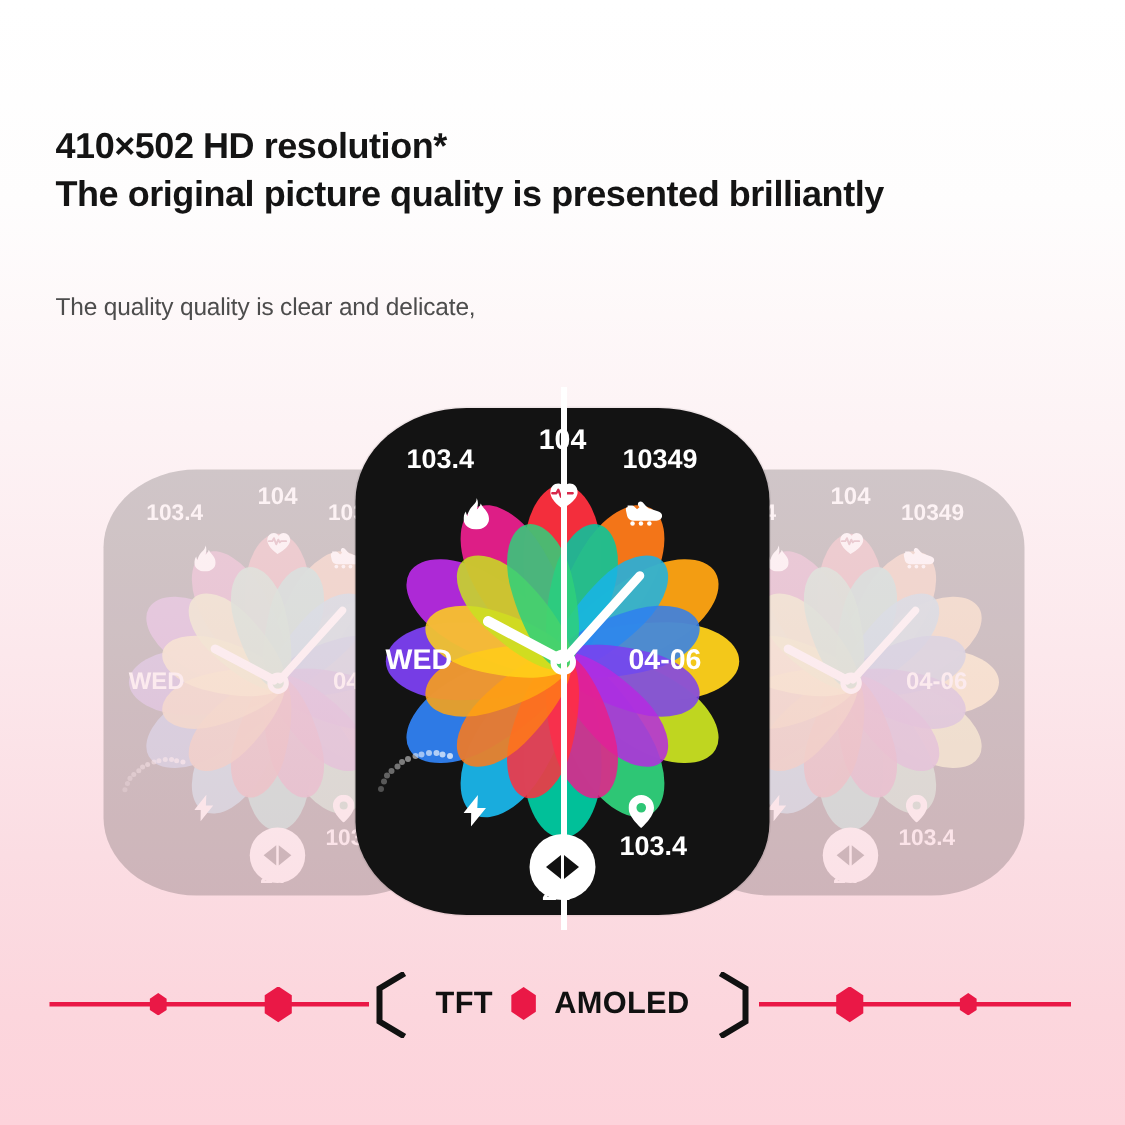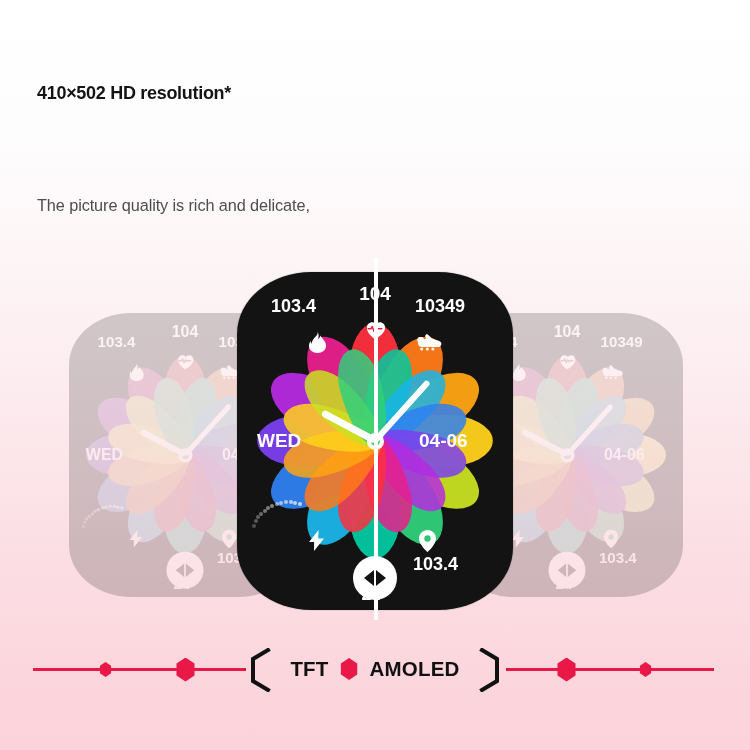--- a/index.html
+++ b/index.html
@@ -8,21 +8,21 @@
     font-family:"Liberation Sans", sans-serif;
     background:linear-gradient(to bottom,
       #ffffff 0%, #fefdfd 18%, #fdf3f5 38%,
       #fce8ec 58%, #fbdde3 76%, #fcd6dd 90%, #fdd3db 100%);
     position:relative;
   }
 
   
   .head-wrap { position:absolute; left:37px; top:82px; width:690px; }
   .h-line {
-    font-size:18px; font-weight:bold; color:#141414;
+    font-size:24px; font-weight:bold; color:#141414;
     letter-spacing:-0.3px; line-height:1.33; white-space:nowrap;
   }
   .sub-wrap { position:absolute; left:37px; top:192px; width:690px; }
   .s-line {
     font-size:16.3px; color:#4d4d4d; line-height:1.62;
     letter-spacing:-0.1px; white-space:nowrap;
   }
 
   
   .stage { position:absolute; left:0; top:258px; width:750px; height:362px; }
@@ -164,24 +164,25 @@
   .hex.mid {
     position:relative; left:auto; top:auto;
     width:19px; height:22px; flex:0 0 auto;
   }
 </style>
 </head>
 <body>
 
 <div class="head-wrap">
   <div class="h-line">410×502 HD resolution*</div>
+  <div class="h-line">The original picture quality is presented brilliantly</div>
 </div>
 
 <div class="sub-wrap">
-  <div class="s-line">The picture quality is rich and delicate,</div>
+  <div class="s-line">The quality quality is clear and delicate,</div>
 </div>
 
 <div class="stage">
 
   <div class="watch ghost left" style="background: rgb(19, 19, 19);">
     <div class="face">
         <div class="inner">
           <div class="flower">
             <div class="petal" style="background: rgb(255, 47, 62); opacity: 0.95; transform: rotate(0deg) scale(1, 1);"></div>
             <div class="petal" style="background: rgb(255, 122, 24); opacity: 0.95; transform: rotate(30deg) scale(1, 1);"></div>

